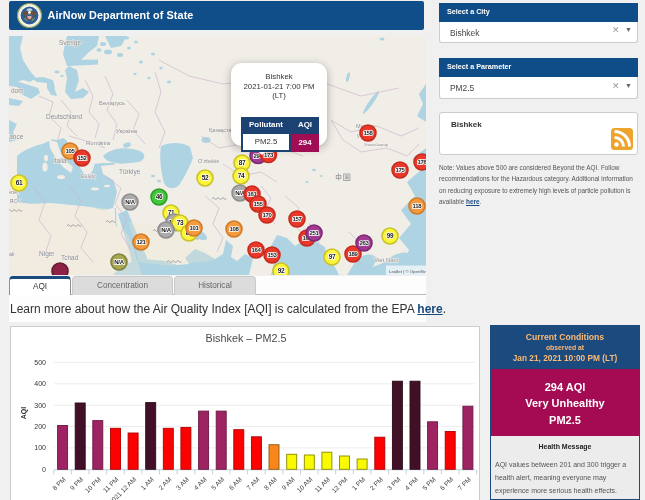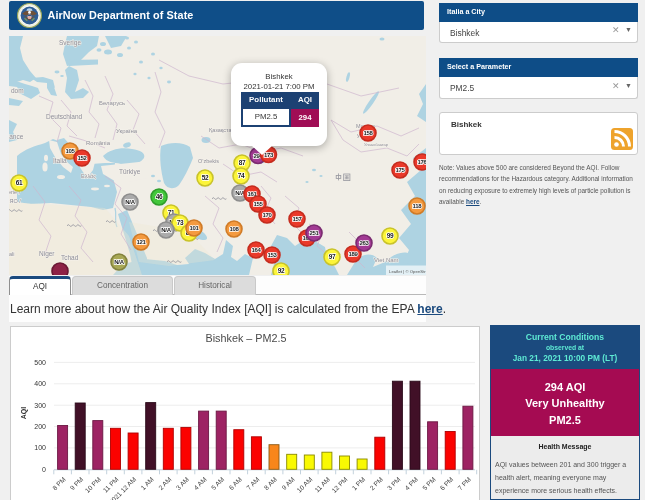--- a/index.html
+++ b/index.html
@@ -222,21 +222,21 @@
 <circle cx="391" cy="134" r="8" fill="#ea392a" stroke="#c52c1f" stroke-width="1.6"></circle>
 <text x="391" y="136.2" font-size="6.0" font-weight="bold" text-anchor="middle" fill="#1a1a1a" stroke="#ffffff" stroke-width="1.6" paint-order="stroke" style="letter-spacing:-0.3px">175</text>
 <circle cx="413" cy="126" r="8" fill="#ea392a" stroke="#c52c1f" stroke-width="1.6"></circle>
 <text x="413" y="128.2" font-size="6.0" font-weight="bold" text-anchor="middle" fill="#1a1a1a" stroke="#ffffff" stroke-width="1.6" paint-order="stroke" style="letter-spacing:-0.3px">176</text>
 </svg>
 </div>
 
 <div class="abs" style="left:231px;top:63px;width:96px;height:83px;background:#fff;border-radius:11px;box-shadow:0 2px 8px rgba(0,0,0,0.3);"></div>
 <div class="abs" style="left:252px;top:145.5px;width:0;height:0;border-left:10px solid transparent;border-right:10px solid transparent;border-top:9.5px solid #fff;"></div>
 <div class="abs" style="left:231px;top:72px;width:96px;text-align:center;font-size:7.8px;color:#333;line-height:9.6px;">Bishkek<br>2021-01-21 7:00 PM<br>(LT)</div>
-<div class="abs" style="left:241px;top:92px;width:78px;height:34.5px;background:#1c4173;">
+<div class="abs" style="left:241px;top:117px;width:78px;height:34.5px;background:#1c4173;">
   <span class="abs" style="left:0;top:0;width:50px;height:16.5px;color:#fff;font-weight:bold;font-size:7.9px;text-align:center;line-height:16.5px;">Pollutant</span>
   <span class="abs" style="left:50px;top:0;width:28px;height:16.5px;color:#fff;font-weight:bold;font-size:7.9px;text-align:center;line-height:16.5px;">AQI</span>
   <span class="abs" style="left:2px;top:16.5px;width:46px;height:16px;background:#fff;color:#333;font-size:7.8px;text-align:center;line-height:16px;">PM2.5</span>
   <span class="abs" style="left:50px;top:16.5px;width:28px;height:18px;background:#a00d55;color:#fff;font-weight:bold;font-size:7.8px;text-align:center;line-height:18px;">294</span>
 </div>
 
 <div class="abs" style="left:9px;top:275.5px;width:417px;height:19.5px;background:#fdfdfd;border-bottom:1px solid #b9b9b9;">
   <div class="abs" style="left:0;top:0;width:62px;height:19.5px;background:#fff;border:1px solid #8f8f8f;border-top:3px solid #1b4a7e;border-bottom:none;border-radius:4px 4px 0 0;font-size:8.2px;color:#333;text-align:center;line-height:15px;">AQI</div>
   <div class="abs" style="left:165px;top:0.5px;width:82px;height:19px;background:#dcdcdc;border:1px solid #c9c9c9;border-bottom:none;border-radius:4px 4px 0 0;font-size:8.2px;color:#666;text-align:center;line-height:17px;">Historical</div>
   <div class="abs" style="left:63px;top:0.5px;width:101px;height:19px;background:#dcdcdc;border:1px solid #c9c9c9;border-bottom:none;border-radius:4px 4px 0 0;font-size:8.2px;color:#666;text-align:center;line-height:17px;">Concentration</div>
@@ -332,21 +332,21 @@
 <text transform="translate(442.7,152.8) rotate(-45)" font-size="6.6" fill="#444" text-anchor="end">6 PM</text>
 <rect x="451.9" y="79.2" width="10" height="63.1" fill="#9d2363" stroke="#6b1843" stroke-width="0.9"></rect>
 <text transform="translate(460.4,152.8) rotate(-45)" font-size="6.6" fill="#444" text-anchor="end">7 PM</text>
 <text x="235" y="14.5" font-size="10.8" fill="#4a4a4a" text-anchor="middle">Bishkek – PM2.5</text>
 <text transform="translate(15,86) rotate(-90)" font-size="7" font-weight="bold" fill="#333" text-anchor="middle">AQI</text>
 </svg>
 </div>
 
 <div class="abs" style="left:439px;top:3px;width:199px;height:40px;">
   <div class="abs" style="left:0;top:0;width:199px;height:18.5px;background:#0e4d87;">
-      <span class="abs" style="left:8px;top:4px;color:#fff;font-size:7.2px;font-weight:bold;">Italia a City</span>
+      <span class="abs" style="left:8px;top:4px;color:#fff;font-size:7.2px;font-weight:bold;">Select a City</span>
     </div>
   <div class="abs" style="left:0;top:18.5px;width:199px;height:21.5px;background:#fff;border:1px solid #ccc;border-top:none;border-radius:0 0 3px 3px;">
     <span class="abs" style="left:10px;top:6px;font-size:8.4px;color:#444;">Bishkek</span>
     <span class="abs" style="left:172px;top:3px;font-size:9px;color:#999;">✕</span>
     <span class="abs" style="left:185px;top:4px;font-size:7px;color:#666;">▼</span>
   </div>
 </div>
 <div class="abs" style="left:439px;top:57.5px;width:199px;height:41.5px;">
   <div class="abs" style="left:0;top:0;width:199px;height:19px;background:#0e4d87;">
       <span class="abs" style="left:8px;top:4px;color:#fff;font-size:7.2px;font-weight:bold;">Select a Parameter</span>
@@ -362,21 +362,21 @@
   <svg class="abs" style="left:171px;top:15px;" width="22" height="22" viewBox="0 0 22 22">
     <rect width="22" height="22" rx="3.5" fill="#eea32c"></rect>
     <circle cx="5.5" cy="16.5" r="2.3" fill="#fff"></circle>
     <path d="M3.5,9.5 a9,9 0 0 1 9,9" fill="none" stroke="#fff" stroke-width="3"></path>
     <path d="M3.5,3.5 a15,15 0 0 1 15,15" fill="none" stroke="#fff" stroke-width="3"></path>
   </svg>
 </div>
 <div class="abs" style="left:439px;top:162px;width:206px;font-size:6.4px;color:#555;line-height:11.3px;white-space:nowrap;">Note: Values above 500 are considered Beyond the AQI. Follow<br>recommendations for the Hazardous category. Additional information<br>on reducing exposure to extremely high levels of particle pollution is<br>available <a style="color:#1b4a7e;font-weight:bold;text-decoration:underline;">here</a>.</div>
 
 <div class="abs" style="left:490px;top:325px;width:150px;height:175px;border:1px solid #1b4a7e;background:#ececec;">
-  <div class="abs" style="left:0;top:0;width:148px;height:43px;background:#1b4a7e;color:#5eead4;text-align:center;">
+  <div class="abs" style="left:0;top:0;width:148px;height:43px;background:#1b4a7e;color:#fdba74;text-align:center;">
     <div style="font-size:8.6px;font-weight:bold;margin-top:6px;">Current Conditions</div>
     <div style="font-size:6.8px;font-weight:bold;margin-top:2px;">observed at</div>
     <div style="font-size:8.3px;font-weight:bold;margin-top:2px;">Jan 21, 2021 10:00 PM (LT)</div>
   </div>
   <div class="abs" style="left:0;top:43px;width:148px;height:67px;background:#a50b52;color:#fff;text-align:center;">
     <div style="font-size:11px;font-weight:bold;margin-top:9.5px;line-height:16.5px;">294 AQI<br>Very Unhealthy<br>PM2.5</div>
   </div>
   <div class="abs" style="left:0;top:110px;width:148px;height:63px;background:#ececec;color:#222;">
     <div style="font-size:7px;font-weight:bold;text-align:center;margin-top:7px;">Health Message</div>
     <div style="font-size:7px;color:#555;margin:9px 4px 0 4px;line-height:12.9px;">AQI values between 201 and 300 trigger a health alert, meaning everyone may experience more serious health effects.</div>

